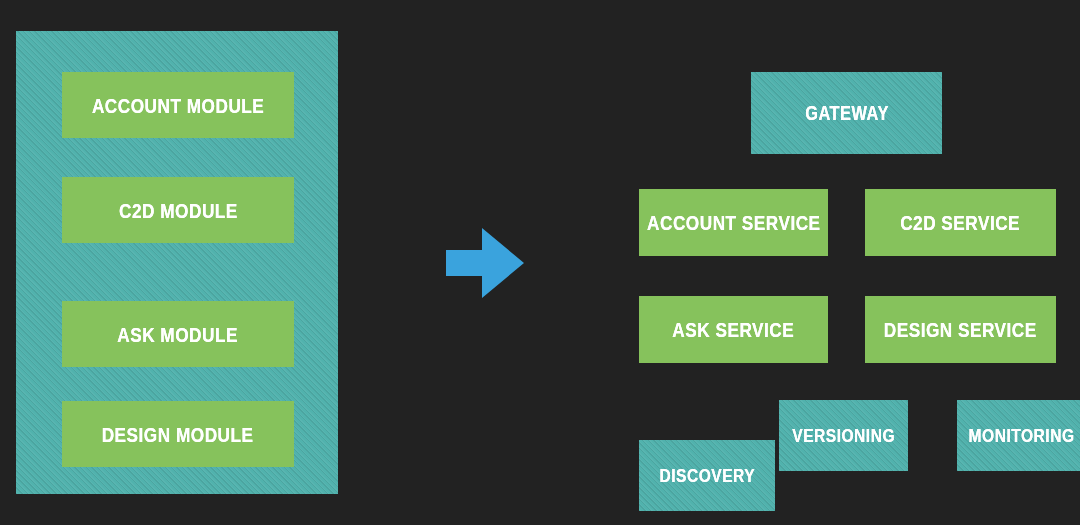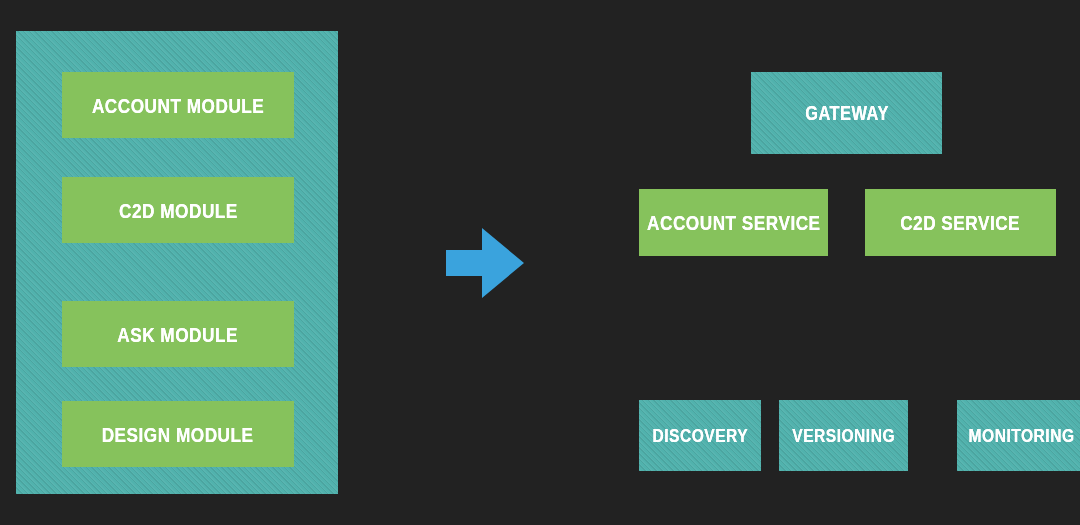--- a/index.html
+++ b/index.html
@@ -98,21 +98,21 @@
 
   .service-box { height: 67px; }
   .service-box .box-label { font-size: 21px; }
   .service-col-left  { left: 639px; width: 189px; }
   .service-col-right { left: 865px; width: 191px; }
   .service-row-1 { top: 189px; }
   .service-row-2 { top: 296px; }
 
   .infra-box { top: 400px; height: 71px; }
   .infra-box .box-label { font-size: 19px; }
-  #infra-discovery  { left: 639px; width: 122px; }
+  #infra-discovery  { left: 639px; width: 136px; margin-top: 40px; }
   #infra-versioning { left: 779px; width: 129px; }
   #infra-monitoring { left: 957px; width: 129px; }
 </style>
 </head>
 <body>
 
 <div id="canvas">
 
   <div id="monolith-container" class="teal">
 
@@ -145,21 +145,27 @@
   </div>
 
   <div class="box service-box green service-col-left service-row-1">
     <span class="box-label">ACCOUNT SERVICE</span>
   </div>
 
   <div class="box service-box green service-col-right service-row-1">
     <span class="box-label">C2D SERVICE</span>
   </div>
 
+  <div class="box service-box green service-col-left service-row-2">
+    <span class="box-label">ASK SERVICE</span>
+  </div>
 
+  <div class="box service-box green service-col-right service-row-2">
+    <span class="box-label">DESIGN SERVICE</span>
+  </div>
 
   <div id="infra-discovery" class="box infra-box teal">
     <span class="box-label">DISCOVERY</span>
   </div>
 
   <div id="infra-versioning" class="box infra-box teal">
     <span class="box-label">VERSIONING</span>
   </div>
 
   <div id="infra-monitoring" class="box infra-box teal">

